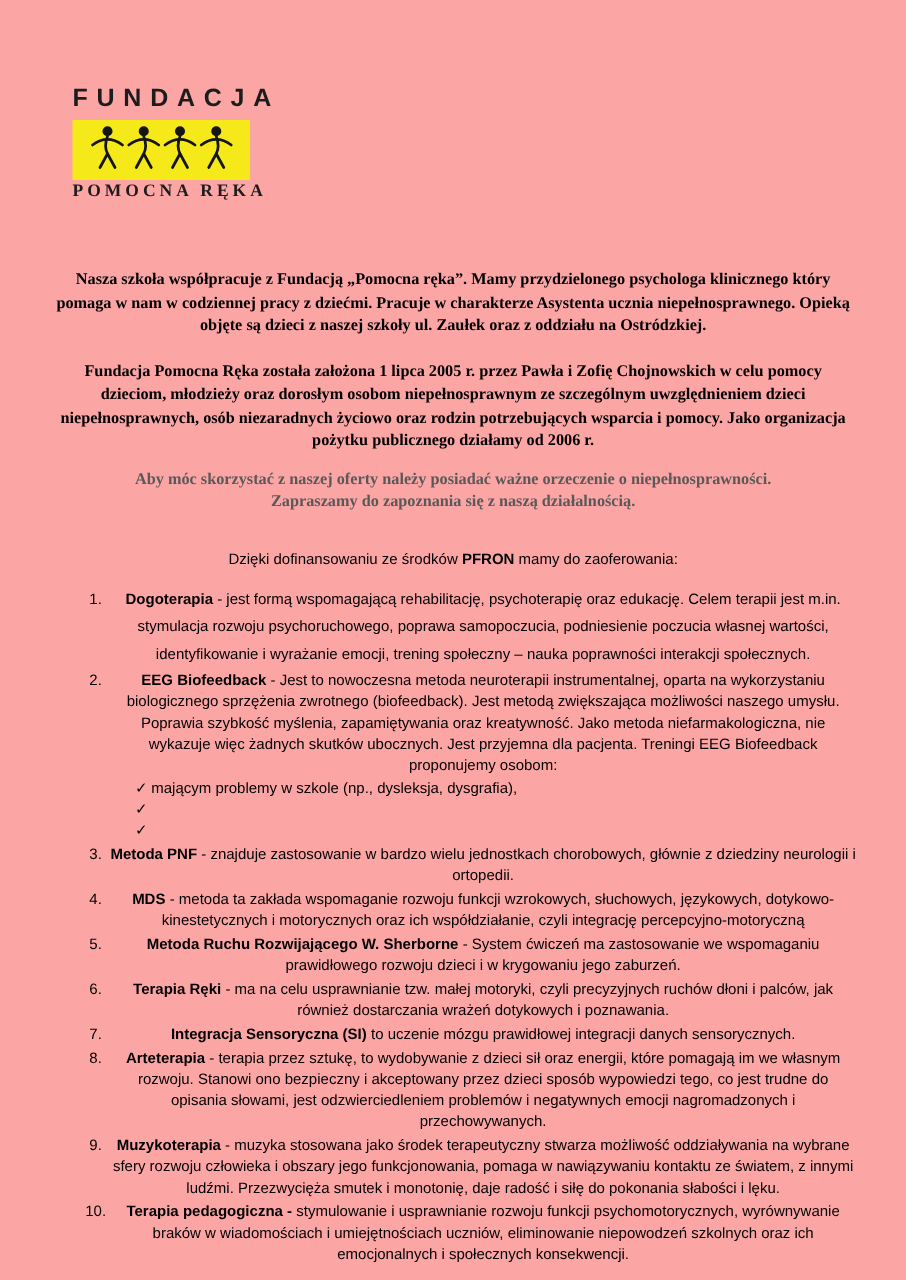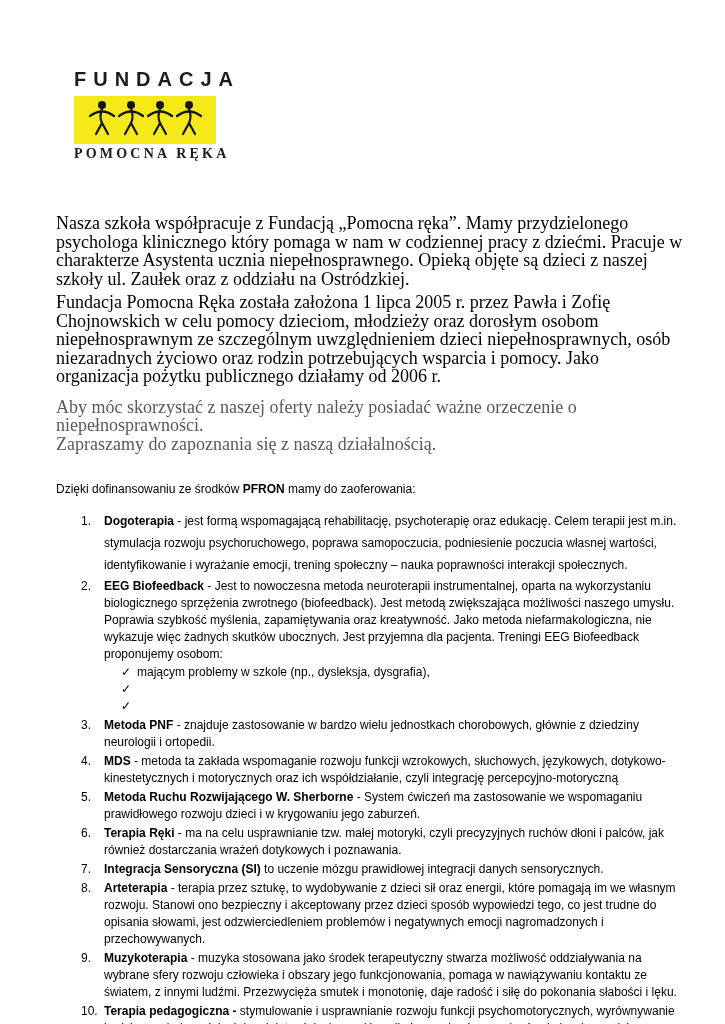--- a/index.html
+++ b/index.html
@@ -1,39 +1,39 @@
 <!DOCTYPE html>
 <html><head>
 <meta charset="utf-8">
 <style>
   html,body { margin:0; padding:0; background:#e8e8e8; }
   .page {
     width:725px; height:1024px; box-sizing:border-box;
-    margin:0 auto; background:#ffffff; overflow:hidden;
-    padding:68px 40px 0 56px;
-    font-family:"Liberation Serif", serif; color:#000;
+    margin:0 auto; background:#fca5a5; overflow:hidden;
+    padding:68px 40px 0 40px;
+    font-family:"Liberation Serif", serif; color:#000;text-align:center;
   }
   
   .logo { margin-left:18px; width:150px; }
   .logo-top {
     font-family:"Liberation Sans", sans-serif; font-weight:700;
     font-size:20px; letter-spacing:7px; color:#1c1c1c; white-space:nowrap;
   }
   .logo-box {
     width:142px; height:48px; margin-top:5px;
     background:#f5e91a; display:flex; align-items:center; justify-content:center;
   }
   .logo-bottom {
     margin-top:2px; font-family:"Liberation Serif", serif; font-weight:700;
     font-size:14px; letter-spacing:3.2px; color:#1c1c1c; white-space:nowrap;
   }
   
-  .p  { font-size:18px; line-height:18.5px; }
+  .p  { font-size:13px; line-height:18.5px;font-weight:bold; }
   .p1 { margin-top:52px; }
-  .p2 { margin-top:5px; }
+  .p2 { margin-top:18px; }
   .p3 { margin-top:12px; color:#595959; }
   .p3 span { display:block; }
   
   .offer-intro {
     margin-top:28px; font-family:"Liberation Sans", sans-serif;
     font-size:12px; line-height:17px;
   }
   .offer-intro b { font-weight:700; }
   .list {
     margin-top:12px; margin-left:25px;

